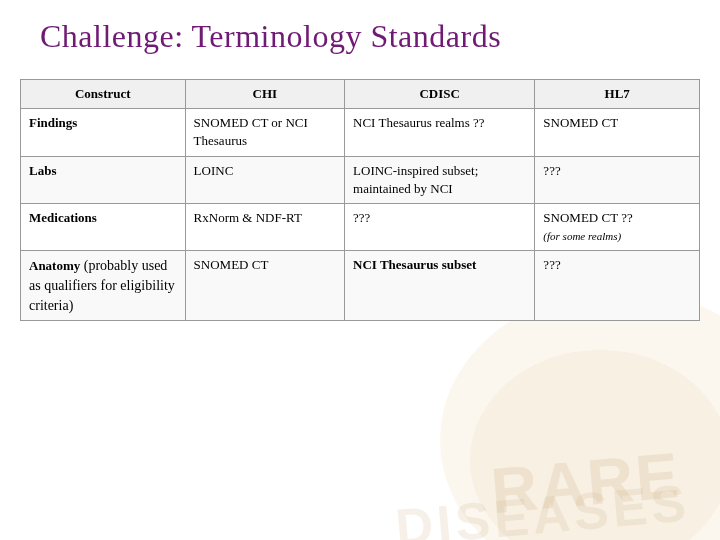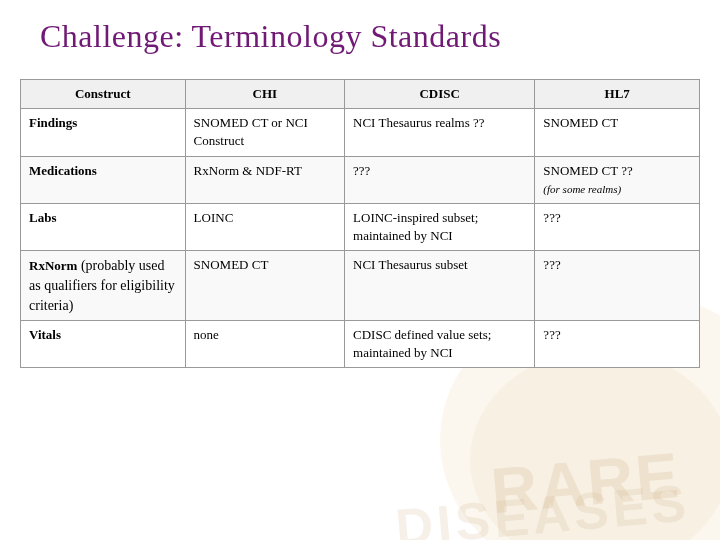--- a/index.html
+++ b/index.html
@@ -138,43 +138,37 @@
       <tr>
         <th>Construct</th>
         <th>CHI</th>
         <th>CDISC</th>
         <th>HL7</th>
       </tr>
     </thead>
     <tbody id="table-body">
     <tr>
           <td>Findings</td>
-          <td style="font-weight: normal;">SNOMED CT or NCI Construct</td>
+          <td style="font-weight: normal;">SNOMED CT or NCI Thesaurus</td>
           <td style="font-weight: normal;">NCI Thesaurus realms ??</td>
           <td style="font-weight: normal;">SNOMED CT</td>
+        </tr>
+        <tr>
+          <td>Labs</td>
+          <td style="font-weight: normal;">LOINC</td>
+          <td style="font-weight: normal;">LOINC-inspired subset; maintained by NCI</td>
+          <td style="font-weight: normal;">???</td>
         </tr>
         <tr>
           <td>Medications</td>
           <td style="font-weight: normal;">RxNorm &amp; NDF-RT</td>
           <td style="font-weight: normal;">???</td>
           <td style="font-weight: normal;"><span>SNOMED CT ??</span><br><span style="font-style: italic; font-size: 11px;">(for some realms)</span></td>
         </tr>
         <tr>
-          <td>Labs</td>
-          <td style="font-weight: normal;">LOINC</td>
-          <td style="font-weight: normal;">LOINC-inspired subset; maintained by NCI</td>
-          <td style="font-weight: normal;">???</td>
-        </tr>
-        <tr>
-          <td><span>RxNorm</span><span class="italic-small"> (probably used as qualifiers for eligibility criteria)</span></td>
+          <td><span>Anatomy</span><span class="italic-small"> (probably used as qualifiers for eligibility criteria)</span></td>
           <td style="font-weight: normal;">SNOMED CT</td>
-          <td style="font-weight: normal;">NCI Thesaurus subset</td>
-          <td style="font-weight: normal;">???</td>
-        </tr>
-        <tr>
-          <td>Vitals</td>
-          <td style="font-weight: normal;">none</td>
-          <td style="font-weight: normal;">CDISC defined value sets; maintained by NCI</td>
+          <td style="font-weight: bold;">NCI Thesaurus subset</td>
           <td style="font-weight: normal;">???</td>
         </tr>
       </tbody>
   </table>
 </div>
 
 </body></html>

